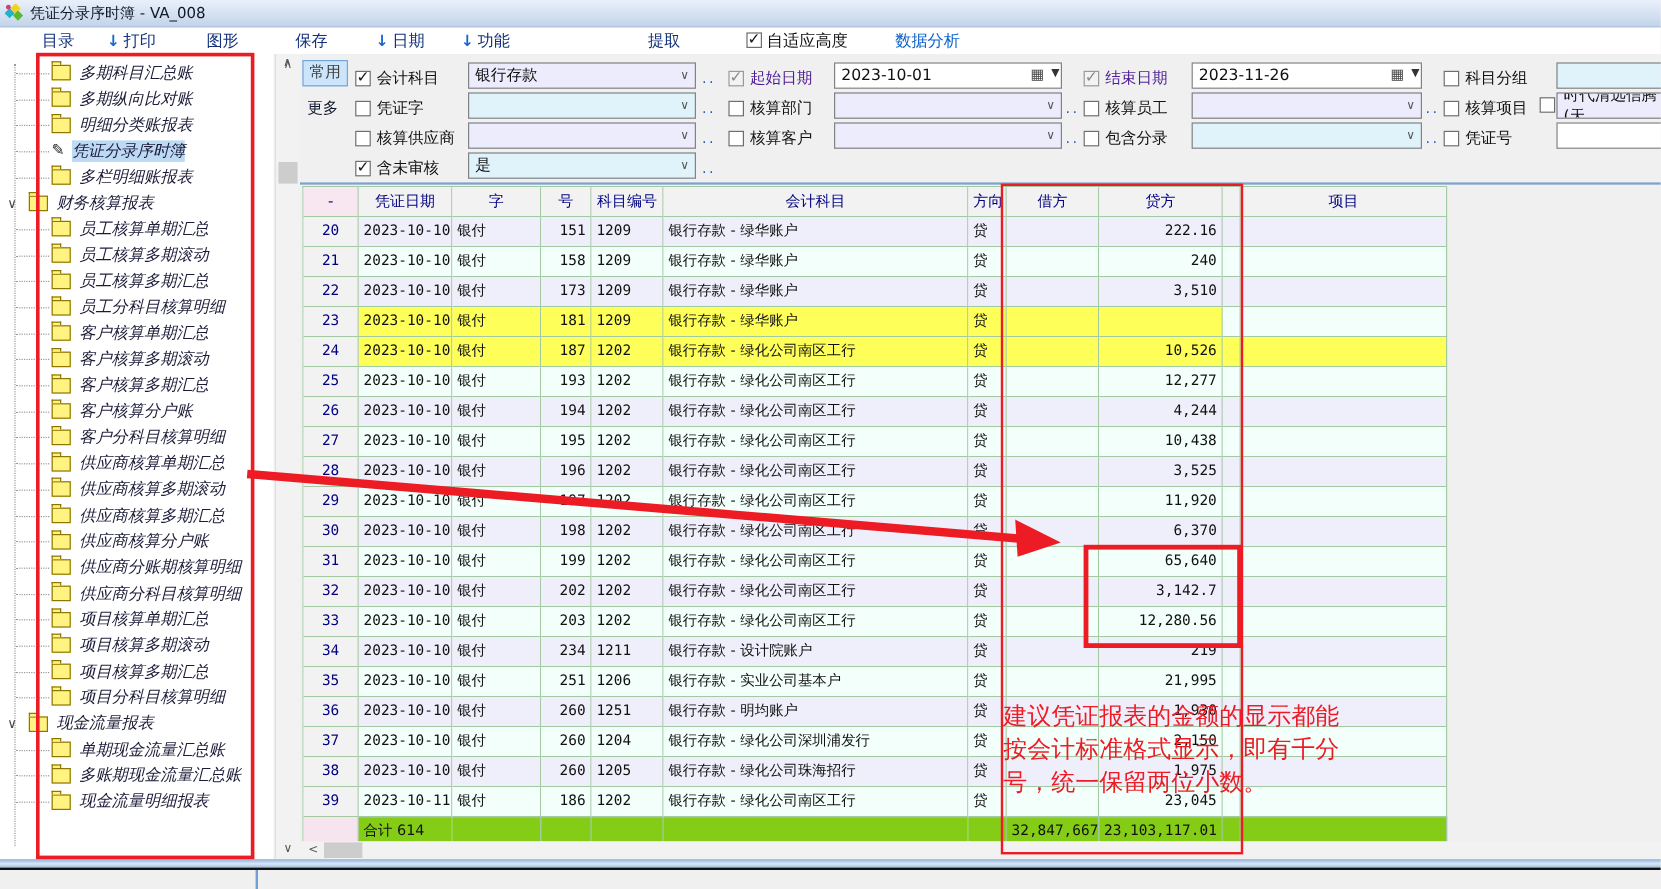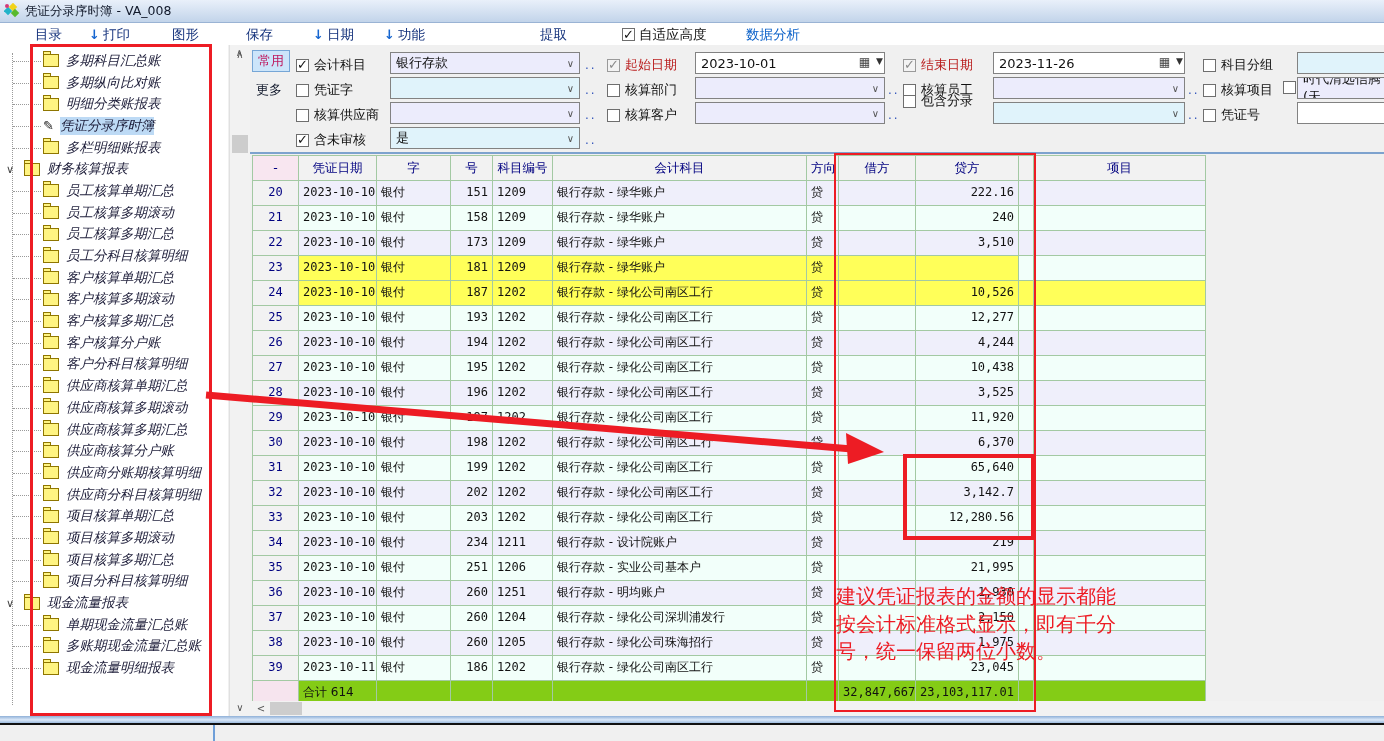--- a/index.html
+++ b/index.html
@@ -13,29 +13,29 @@
   .menubar{left:0;top:23px;width:1384px;height:22px;background:#ffffff;}
   .mitem{position:absolute;top:2px;height:18px;line-height:18px;font-size:13.5px;color:#14327c;white-space:nowrap;cursor:default;}
   .mico{color:#1666d0;font-weight:bold;margin-right:3px;font-size:13px;}
   .mlink{color:#0b61c9;}
   
   .cb{width:13px;height:13px;box-sizing:border-box;border:1px solid #6e6e6e;background:#fff;display:inline-block;position:relative;flex:none;}
   .cb.ck::after{content:"✓";position:absolute;left:0px;top:-3px;font-size:13px;font-weight:bold;color:#111;}
   .cb.dis{border-color:#9a9a9a;background:#f3f3f3;}
   .cb.dis::after{color:#8a8a8a;}
   .fitem{position:absolute;display:flex;align-items:center;gap:5px;font-size:13px;color:#111;white-space:nowrap;}
-  .fitem.gray{color:#b91c1c;}
+  .fitem.gray{color:#4c1d95;}
   .fld{position:absolute;height:22px;box-sizing:border-box;border:1px solid #828282;background:#fff;font-size:13px;color:#111;display:flex;align-items:center;padding:0 5px;overflow:hidden;}
   .fld .ar{position:absolute;right:0;top:0;bottom:0;width:17px;display:flex;align-items:center;justify-content:center;color:#555;font-size:10px;background:transparent;}
   .fld .cal{position:absolute;right:14px;top:2px;font-size:12px;color:#444;}
   .fld .dar{position:absolute;right:1px;top:3px;font-size:9px;color:#333;}
   .lav{background:#ECECFC;}
   .cyn{background:#E0F3FB;}
   .dots{position:absolute;font-size:12px;color:#3355bb;letter-spacing:2px;}
-  .btn-cy{position:absolute;box-sizing:border-box;border:1px solid #76a6d6;background:#CCE5FA;color:#be185d;font-size:13px;text-align:center;line-height:20px;}
+  .btn-cy{position:absolute;box-sizing:border-box;border:1px solid #76a6d6;background:#CCE5FA;color:#404040;font-size:13px;text-align:center;line-height:20px;}
   .moretx{position:absolute;font-size:13px;color:#0f172a;}
   
   .sidebar{left:0;top:45px;width:228px;height:671px;background:#ffffff;overflow:hidden;}
   .vdots{position:absolute;left:12px;top:8px;height:652px;border-left:1px dotted #9a9a9a;}
   .titem{height:21.7px;display:flex;align-items:center;position:relative;font-size:13.5px;color:#1c1c38;white-space:nowrap;font-style:italic;}
   .titem.leaf{padding-left:43px;}
   .titem.parent{padding-left:6px;}
   .titem.leaf::before{content:"";position:absolute;left:13px;top:50%;width:28px;border-top:1px dotted #9a9a9a;}
   .folder{width:14px;height:11px;background:#FFF482;border:1px solid #8f7600;position:relative;margin-right:7px;flex:none;}
   .folder::before{content:"";position:absolute;left:-1px;top:-4px;width:6px;height:2px;background:#FFF482;border:1px solid #8f7600;border-bottom:none;}
@@ -312,21 +312,21 @@
     </div>
   <span class="dots" style="left:585px;top:108px;">..</span>
   <div class="fitem" style="left:607px;top:106px;">
       <span class="cb"></span>
       <span>核算客户</span>
     </div>
   <div class="fld lav" style="left:695px;top:102px;width:190px;">
       <span class="ar">∨</span>
     </div>
   <span class="dots" style="left:888px;top:108px;">..</span>
-  <div class="fitem" style="left:903px;top:92px;">
+  <div class="fitem" style="left:903px;top:106px;">
       <span class="cb"></span>
       <span>包含分录</span>
     </div>
   <div class="fld cyn" style="left:993px;top:102px;width:192px;">
       <span class="ar">∨</span>
     </div>
   <span class="dots" style="left:1188px;top:108px;">..</span>
   <div class="fitem" style="left:1203px;top:106px;">
       <span class="cb"></span>
       <span>凭证号</span>

